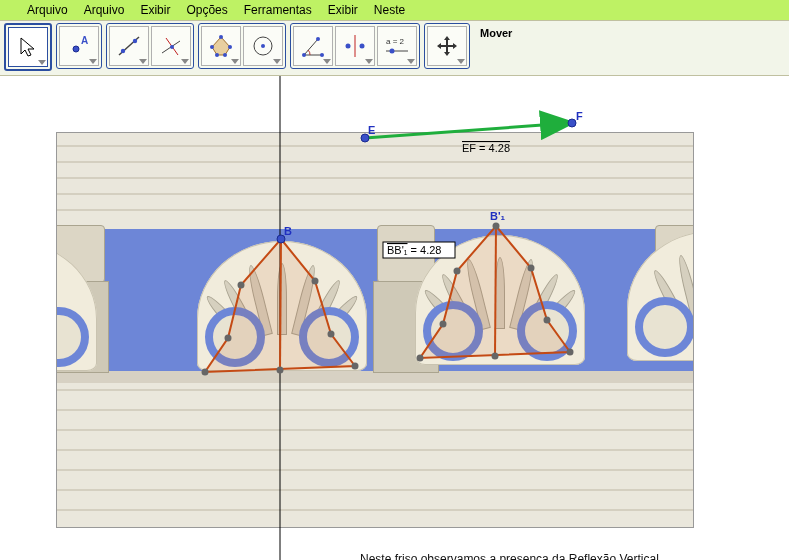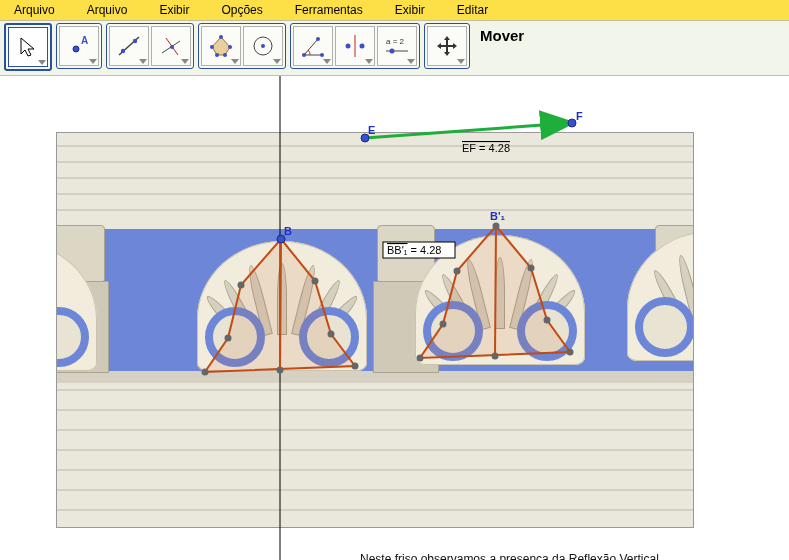--- a/index.html
+++ b/index.html
@@ -6,23 +6,23 @@
     margin: 0;
     font-family: Arial, Helvetica, sans-serif;
     font-size: 12px;
     background: #fff;
     overflow: hidden;
     width: 789px;
     height: 560px;
   }
   .menubar {
     display: flex;
-    gap: 20px;
-    padding: 2px 8px;
-    background: #fde047;
+    gap: 4px;
+    padding: 2px 21px;
+    background: #bef264;
     border-bottom: 1px solid #c0c0a0;
   }
   .menubar .item { padding: 1px 6px; cursor: default; }
   .toolbar-row {
     display: flex;
     align-items: flex-start;
     padding: 2px 4px 4px 4px;
     background: #f2f5e9;
     border-bottom: 1px solid #c0c0a0;
     gap: 4px;
@@ -49,21 +49,21 @@
   .tool-btn.active { border: 1px solid #2b4ea0; background:#fff; }
   .dd {
     position: absolute;
     right: 1px;
     bottom: 1px;
     width: 0; height: 0;
     border-left: 4px solid transparent;
     border-right: 4px solid transparent;
     border-top: 5px solid #888;
   }
-  .help-box { padding: 4px 6px; font-size: 15px; }
+  .help-box { padding: 4px 6px; font-size: 11px; }
   .help-title { font-weight: bold; }
   .canvas-area {
     position: relative;
     width: 789px;
     height: 498px;
     background: #fff;
   }
   .frieze {
     position: absolute;
     left: 56px;
@@ -141,21 +141,21 @@
 </head>
 <body>
 
 <div class="menubar">
   <span class="item">Arquivo</span>
   <span class="item">Arquivo</span>
   <span class="item">Exibir</span>
   <span class="item">Opções</span>
   <span class="item">Ferramentas</span>
   <span class="item">Exibir</span>
-  <span class="item">Editar</span>
+  <span class="item">Neste</span>
 </div>
 
 <div class="toolbar-row">
   <div class="group selected">
     <div class="tool-btn active">
       <svg width="22" height="22">
         <path d="M4 2 L4 18 L8 14 L11 20 L14 19 L11 13 L17 13 Z" fill="#fff" stroke="#000" stroke-width="1"></path>
       </svg>
       <div class="dd"></div>
     </div>

